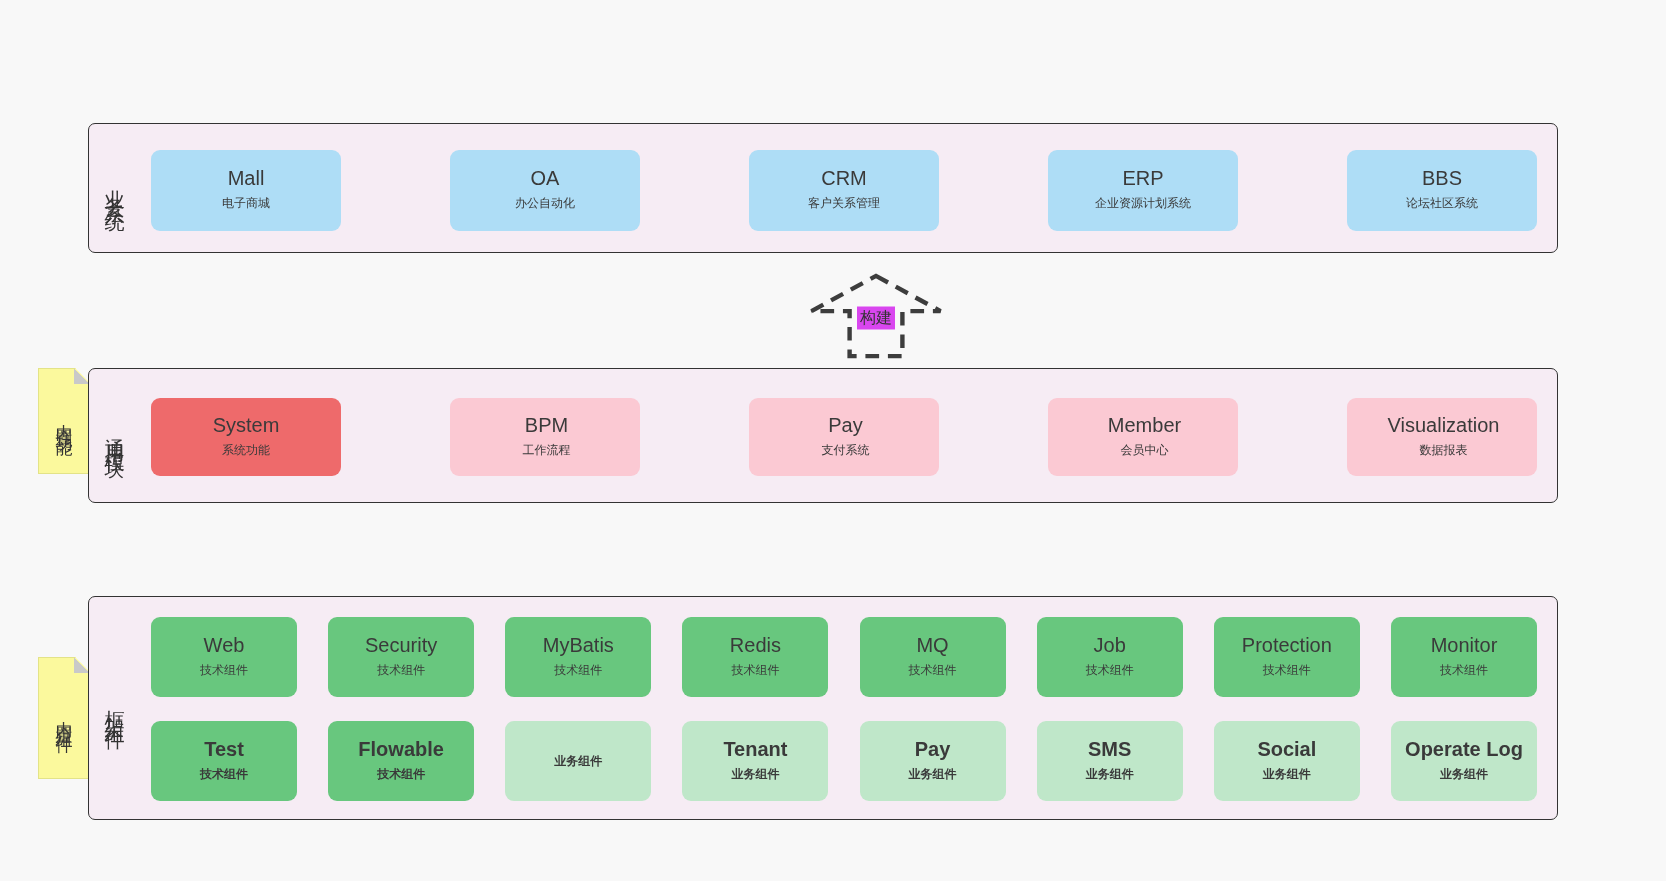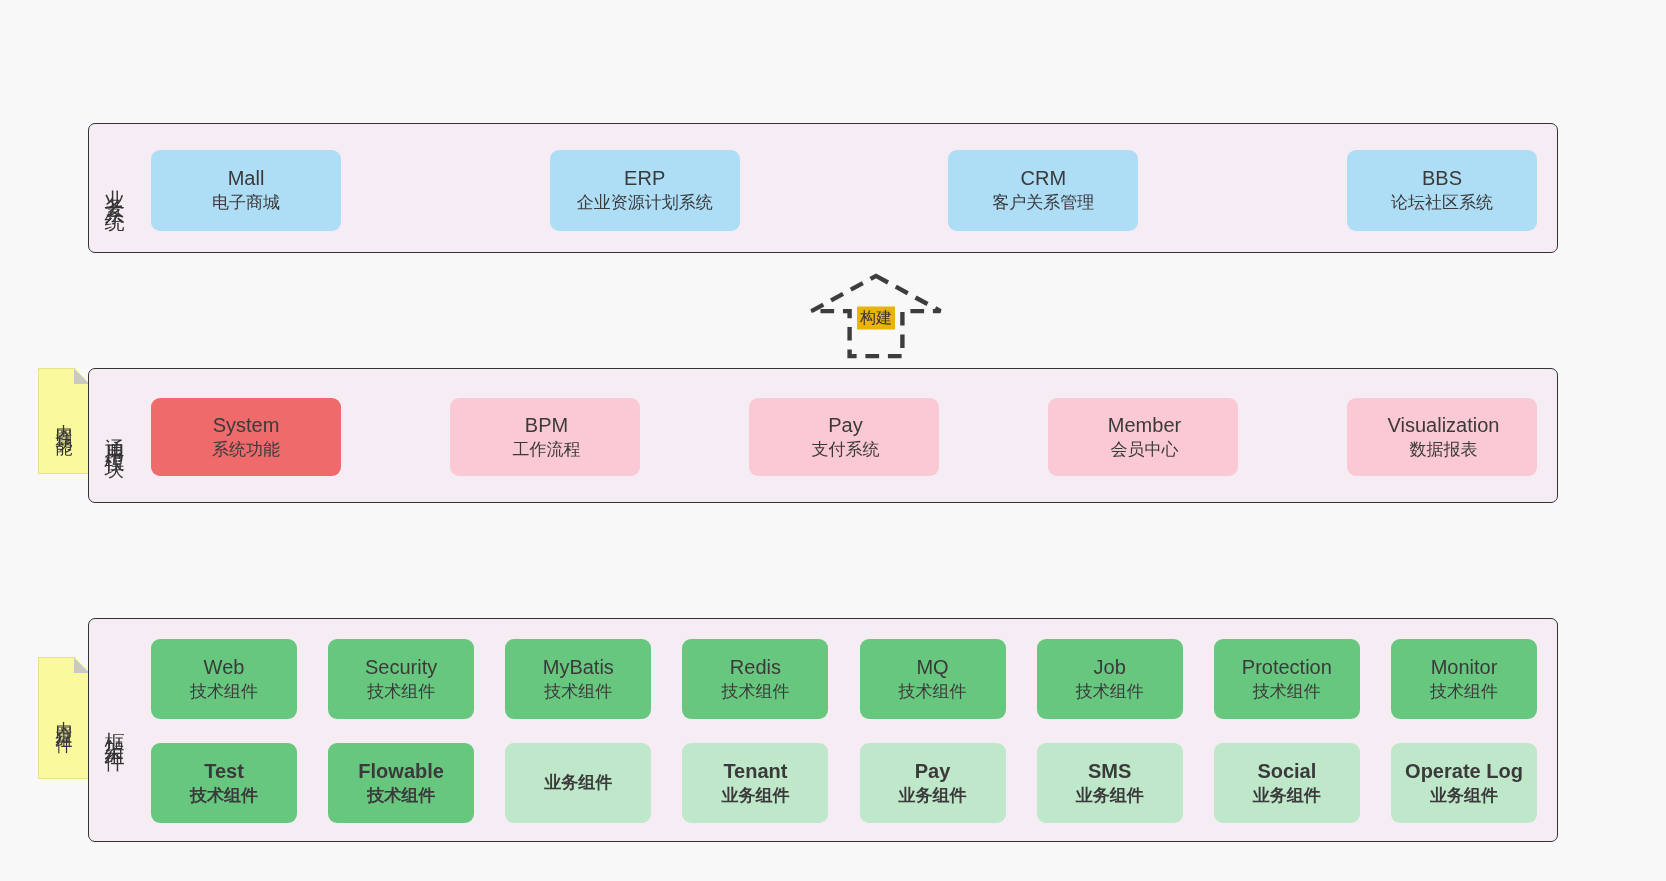--- a/index.html
+++ b/index.html
@@ -9,21 +9,21 @@
     font-family:"Liberation Sans","DejaVu Sans",sans-serif;
     color:#3a3a3a;
   }
   .layer {
     position:absolute; left:88px; width:1470px;
     background:#f6ecf4; border:1.5px solid #333;
     border-radius:7px; box-sizing:border-box;
   }
   .layer-business   { top:123px; height:130px; }
   .layer-modules    { top:368px; height:135px;text-decoration:underline; }
-  .layer-components { top:618px; height:224px; }
+  .layer-components { top:596px; height:224px; }
   .vtext { writing-mode:vertical-lr; text-orientation:upright; }
   .layer-label {
     position:absolute; left:13px; top:50%; transform:translateY(-50%);
     font-size:20px; letter-spacing:7px; color:#333; white-space:nowrap;
   }
   .row {
     position:absolute; left:62px; right:20px;
     display:flex; justify-content:space-between;
   }
   .layer-business .row { top:26px; }
@@ -31,21 +31,21 @@
   .layer-components .row-1 { top:20px; }
   .layer-components .row-2 { top:124px;font-weight:bold; }
   .box {
     width:190px; height:81px; border-radius:9px;
     display:flex; flex-direction:column; justify-content:center; align-items:center;
     text-align:center; box-sizing:border-box; padding:2px 4px;
   }
   .layer-modules .box { height:78px; }
   .layer-components .box { width:146px; height:80px; }
   .box-title    { font-size:20px; line-height:25px; }
-  .box-subtitle { font-size:17px; line-height:24px; }
+  .box-subtitle { font-size:12px; line-height:24px; }
   .blue       { background:#aeddf6; }
   .red        { background:#ee6a6b; }
   .pink       { background:#fbc9d3;padding-left:7px; }
   .green      { background:#68c77e; }
   .lightgreen { background:#bfe7c9; }
   .sticky {
     position:absolute; left:38px; width:52px;
     background:#fbf99d; border:1px solid #e3e388; box-sizing:border-box;
     display:flex; align-items:center; justify-content:center;
     clip-path:polygon(0 0, calc(100% - 15px) 0, 100% 15px, 100% 100%, 0 100%);
@@ -56,44 +56,48 @@
     position:absolute; top:0; right:0; width:15px; height:15px;
     background:linear-gradient(to bottom left, rgba(0,0,0,0) 49%, #c9c9c9 50%);
   }
   .sticky-text { font-size:17px; letter-spacing:5px; color:#333; }
   .arrow { position:absolute; width:140px; height:88px; }
   .arrow-build     { left:806px; top:272px; }
   .arrow-implement { left:823px; top:515px; }
   .arrow svg { position:absolute; left:0; top:0; width:100%; height:100%; }
   .arrow-label {
     position:absolute; left:50%; top:52%; transform:translate(-50%,-50%);
-    background:#eab308; padding:1px 3px; font-size:16px; color:#333;
+    background:#d946ef; padding:1px 3px; font-size:16px; color:#333;
     white-space:nowrap;
   }
 </style>
 </head>
 <body>
 
 <div class="page">
 
   <section class="layer layer-business">
     <div class="layer-label vtext">业务系统</div>
     <div class="row">
 
     <div class="box blue">
         <div class="box-title">Mall</div>
         <div class="box-subtitle">电子商城</div>
       </div>
         <div class="box blue">
+        <div class="box-title">OA</div>
+        <div class="box-subtitle">办公自动化</div>
+      </div>
+        <div class="box blue">
+        <div class="box-title">CRM</div>
+        <div class="box-subtitle">客户关系管理</div>
+      </div>
+        <div class="box blue">
         <div class="box-title">ERP</div>
         <div class="box-subtitle">企业资源计划系统</div>
-      </div>
-        <div class="box blue">
-        <div class="box-title">CRM</div>
-        <div class="box-subtitle">客户关系管理</div>
       </div>
         <div class="box blue">
         <div class="box-title">BBS</div>
         <div class="box-subtitle">论坛社区系统</div>
       </div>
       </div>
   </section>
 
   <div class="arrow arrow-build">
     <svg viewBox="0 0 140 90">

